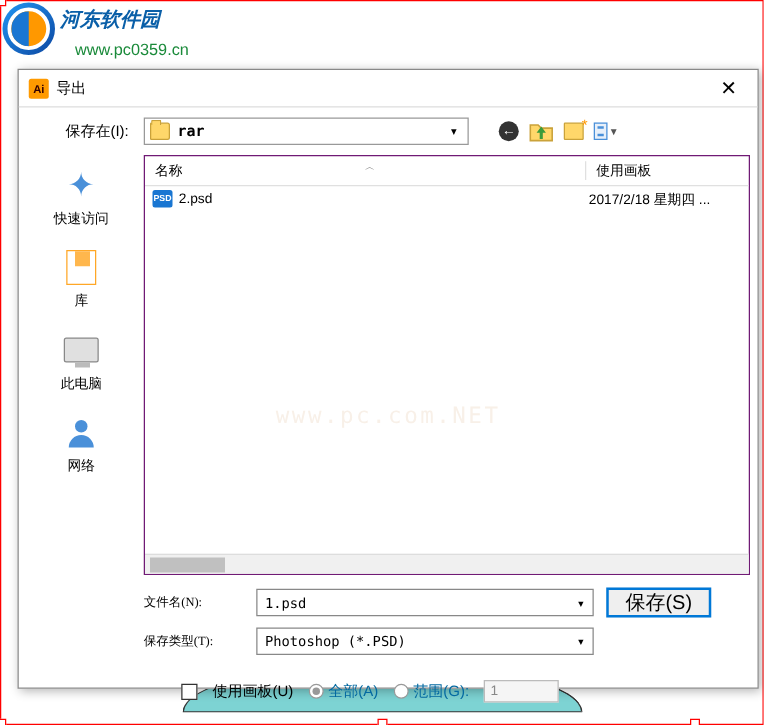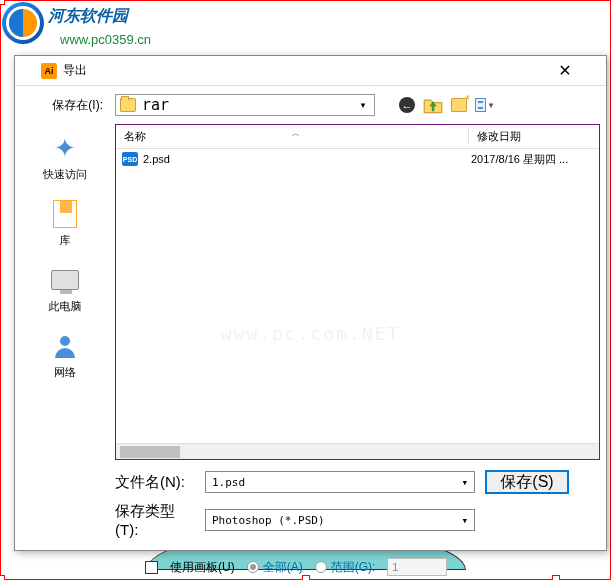--- a/index.html
+++ b/index.html
@@ -16,31 +16,31 @@
     .handle { position: absolute; width: 8px; height: 8px; background: #fff; border: 1px solid #ff0000; }
     .handle.tl { top: -4px; left: -4px; }
     .handle.bl { bottom: -4px; left: -4px; }
     .handle.bm { bottom: -4px; left: 50%; margin-left: -4px; }
     .handle.br { bottom: -4px; right: 50px; }
     
     .bg-shape { position: absolute; bottom: 10px; left: 50%; transform: translateX(-50%); width: 320px; height: 40px; background: #7dd3d3; border-radius: 160px 160px 0 0 / 40px 40px 0 0; border: 1px solid #333; }
     
     .dialog { position: absolute; top: 55px; left: 14px; width: 593px; height: 496px; background: #fff; border: 1px solid #888; box-shadow: 2px 2px 8px rgba(0,0,0,0.3); z-index: 10; }
     
-    .titlebar { height: 30px; display: flex; align-items: center; padding: 0 26px; border-bottom: 1px solid #ddd; }
+    .titlebar { height: 30px; display: flex; align-items: center; padding: 0 8px; border-bottom: 1px solid #ddd; }
     .ai-icon { width: 16px; height: 16px; background: #ff9a00; color: #330000; font-size: 9px; font-weight: bold; display: flex; align-items: center; justify-content: center; border-radius: 2px; margin-right: 6px; }
     .title { flex: 1; font-size: 12px; }
     .close-btn { width: 30px; height: 28px; display: flex; align-items: center; justify-content: center; font-size: 16px; cursor: pointer; }
     
     .toolbar-row { display: flex; align-items: center; padding: 8px 12px; gap: 8px; }
     .toolbar-label { width: 80px; text-align: right; padding-right: 4px; }
     .location-combo { flex: 1; display: flex; align-items: center; border: 1px solid #999; height: 22px; padding: 0 4px; background: #fff; max-width: 260px; }
     .folder-icon { width: 16px; height: 14px; background: #ffd76a; border: 1px solid #caa23a; border-radius: 1px 2px 2px 1px; margin-right: 6px; position: relative; }
     .folder-icon::before { content: ''; position: absolute; top: -3px; left: 0; width: 6px; height: 3px; background: #ffd76a; border: 1px solid #caa23a; border-bottom: none; border-radius: 1px 1px 0 0; }
-    .combo-text { flex: 1; font-family: monospace; font-size: 15px; }
+    .combo-text { flex: 1; font-family: monospace; font-size: 12px; font-weight: bold; }
     .combo-arrow { width: 14px; text-align: center; font-size: 9px; }
     .nav-icons { display: flex; gap: 6px; margin-left: 14px; }
     .nav-icon { width: 20px; height: 20px; display: flex; align-items: center; justify-content: center; }
     .back-arrow { width: 16px; height: 16px; background: #333; border-radius: 50%; color: #fff; font-size: 11px; display: flex; align-items: center; justify-content: center; }
     .newfolder-icon { width: 16px; height: 14px; background: #ffd76a; border: 1px solid #caa23a; border-radius: 1px; position: relative; }
     .newfolder-icon::after { content: '*'; position: absolute; top: -6px; right: -4px; color: #ff9800; font-size: 12px; }
     .view-icon { width: 18px; height: 14px; border: 1px solid #4a90d9; background: #e8f0fa; position: relative; }
     .view-icon::before { content: ''; position: absolute; top: 2px; left: 2px; right: 2px; bottom: 2px; border-top: 2px solid #4a90d9; border-bottom: 2px solid #4a90d9; }
     .view-dd { font-size: 8px; margin-left: 1px; color: #555; }
     
@@ -70,21 +70,21 @@
     .file-name { flex: 1; font-size: 11px; }
     .file-date { width: 128px; font-size: 11px; }
     
     .watermark-center { position: absolute; top: 56%; left: 50%; transform: translate(-50%,-50%); color: #f8f0e8; font-size: 18px; letter-spacing: 2px; pointer-events: none; font-family: monospace; }
     
     .scrollbar-h { height: 16px; background: #f0f0f0; border-top: 1px solid #ddd; display: flex; align-items: center; padding: 2px; }
     .scroll-thumb { width: 60px; height: 12px; background: #c0c0c0; margin-left: 2px; }
     
     .bottom-fields { padding: 10px 10px 4px 100px; }
     .field-row { display: flex; align-items: center; margin-bottom: 8px; gap: 10px; }
-    .field-label { width: 80px; text-align: left; font-size: 15px; }
+    .field-label { width: 80px; text-align: left; font-size: 10px; font-family: Liberation Serif, serif; }
     .field-combo { flex: 1; display: flex; align-items: center; border: 1px solid #888; height: 22px; padding: 0 6px; font-family: monospace; font-size: 11px; max-width: 270px; }
     .field-combo span { flex: 1; }
     .btn { width: 84px; height: 24px; border: 1px solid #888; background: #efefef; font-size: 16px; display: flex; align-items: center; justify-content: center; cursor: pointer; }
     .btn.primary { border: 2px solid #0078d7; }
     
     .options-row { display: flex; align-items: center; padding: 8px 10px 8px 130px; gap: 12px; font-size: 12px; }
     .checkbox { width: 13px; height: 13px; border: 1px solid #333; background: #fff; }
     .radio { width: 12px; height: 12px; border: 1px solid #999; border-radius: 50%; background: #fff; display: inline-flex; align-items: center; justify-content: center; }
     .radio.checked::after { content: ''; width: 6px; height: 6px; background: #999; border-radius: 50%; }
     .option-group { display: flex; align-items: center; gap: 4px; color: #0369a1; }
@@ -169,27 +169,27 @@
         <div class="sidebar-label">网络</div>
       </div>
     </div>
 
     <div class="filelist-container">
       <div class="filelist-header">
         <div class="col-name">
           <span>名称</span>
           <span class="sort-caret">︿</span>
         </div>
-        <div class="col-date">修改日期</div>
+        <div class="col-date">使用画板</div>
       </div>
       <div class="filelist-body">
         <div class="file-row">
           <div class="psd-icon">PSD</div>
           <div class="file-name">2.psd</div>
-          <div class="file-date">2017/8/16 星期四 ...</div>
+          <div class="file-date">2017/2/18 星期四 ...</div>
         </div>
         <div class="watermark-center">www.pc.com.NET</div>
       </div>
       <div class="scrollbar-h">
         <div class="scroll-thumb"></div>
       </div>
     </div>
   </div>
 
   <div class="bottom-fields">

